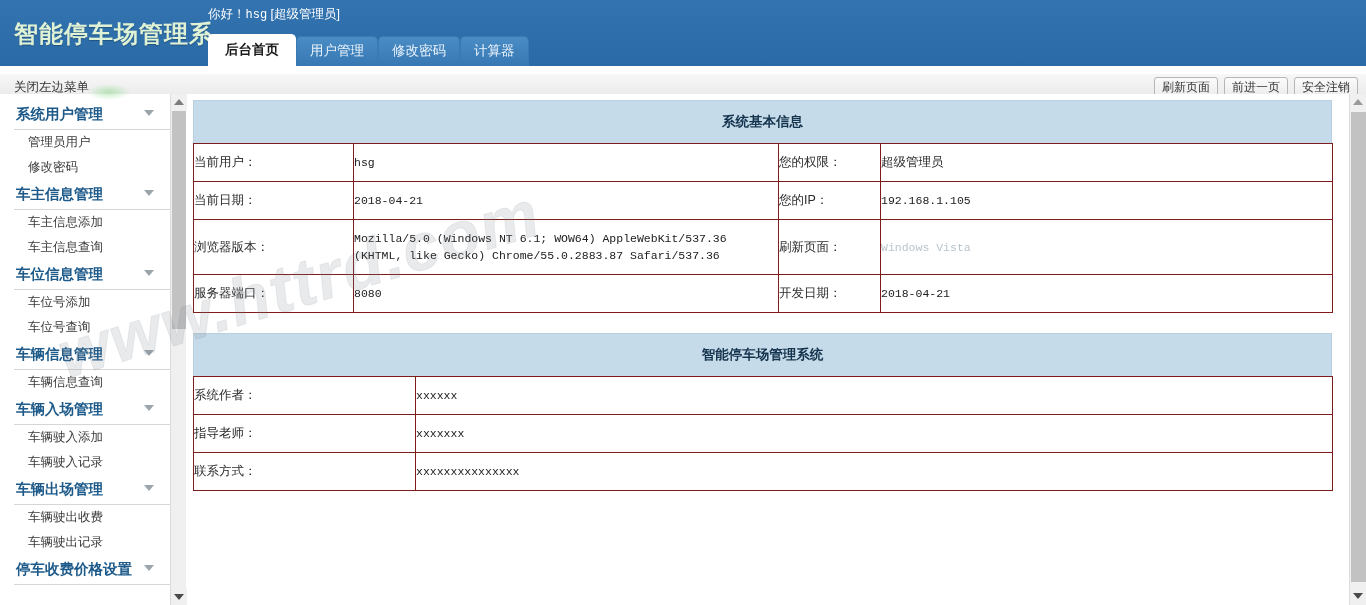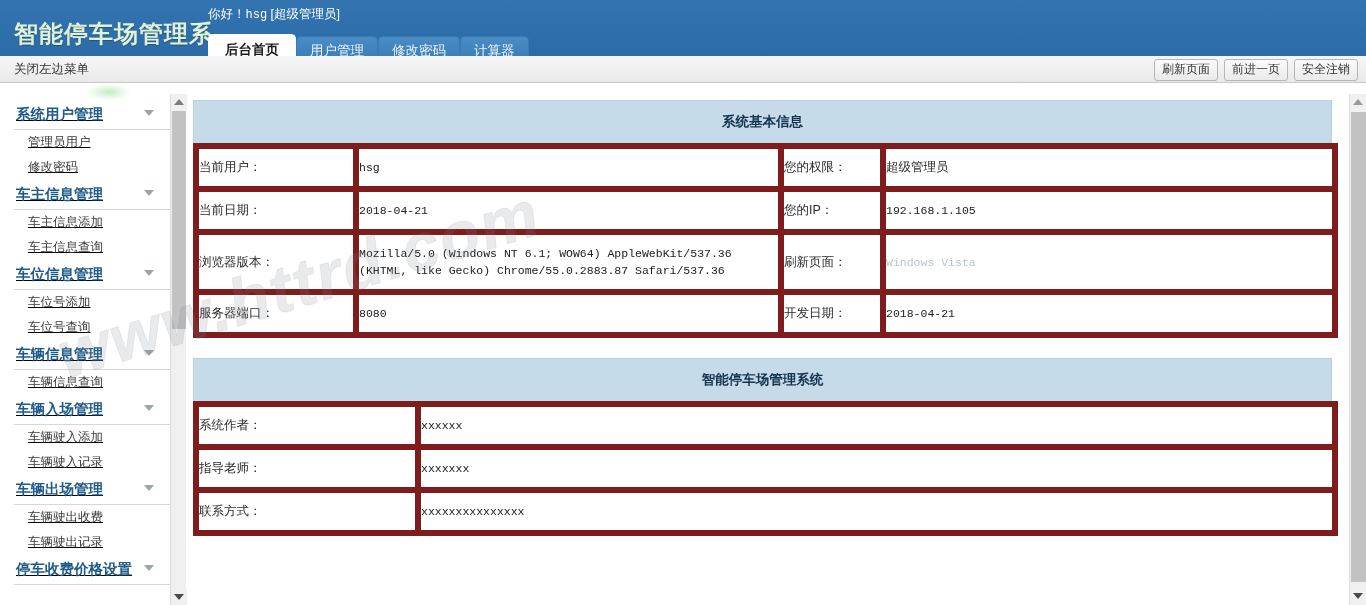--- a/index.html
+++ b/index.html
@@ -57,21 +57,21 @@
   .tab.active {
     background: #ffffff;
     color: #1a1a1a;
     font-weight: bold;
     border-color: #ffffff;
     padding: 7px 16px 8px 16px;
   }
 
   
   #sub-toolbar {
-    position: absolute; top: 56px; left: 0;
+    position: absolute; top: 74px; left: 0;
     width: 1366px; height: 27px;
     background: #f0f0f0;
     background: linear-gradient(180deg, #f7f7f7 0%, #e9e9e9 100%);
     border-bottom: 1px solid #c9c9c9;
   }
   #toggle-menu-link {
     position: absolute; left: 14px; top: 5px;
     font-size: 12.5px; color: #333; cursor: pointer;
     white-space: nowrap;
   }
@@ -97,21 +97,20 @@
     pointer-events: none;
     z-index: 9;
   }
 
   
   #sidebar {
     position: absolute; top: 94px; left: 0;
     width: 186px; height: 511px;
     background: #ffffff;
     overflow: hidden;
-    text-decoration: underline;
   }
   #sidebar-inner { padding: 6px 0 0 0; }
   .menu-group-header {
     position: relative;
     margin: 0 14px 0 14px;
     padding: 5px 0 5px 2px;
     font-size: 14.5px; font-weight: bold;
     color: #1d5a8a;
     border-bottom: 1px solid #d6d6d6;
     cursor: pointer;
@@ -178,21 +177,21 @@
     padding: 12px 0 12px 0;
     border: 1px solid #b9d0e0;
     border-bottom: none;
   }
   table.info-table {
     width: 100%;
     border-collapse: collapse;
     table-layout: fixed;
   }
   table.info-table td {
-    border: 6px solid #7f1d1d;
+    border: 1px solid #7f1d1d;
     font-size: 12.5px;
     color: #2b2b2b;
     padding: 10px 4px 10px 0;
     vertical-align: middle;
     height: 38px;
   }
   td.lbl { padding-left: 8px; }
   td.val { padding-left: 8px; }
   .mono-val {
     font-family: "Liberation Mono", "DejaVu Sans Mono", monospace;

